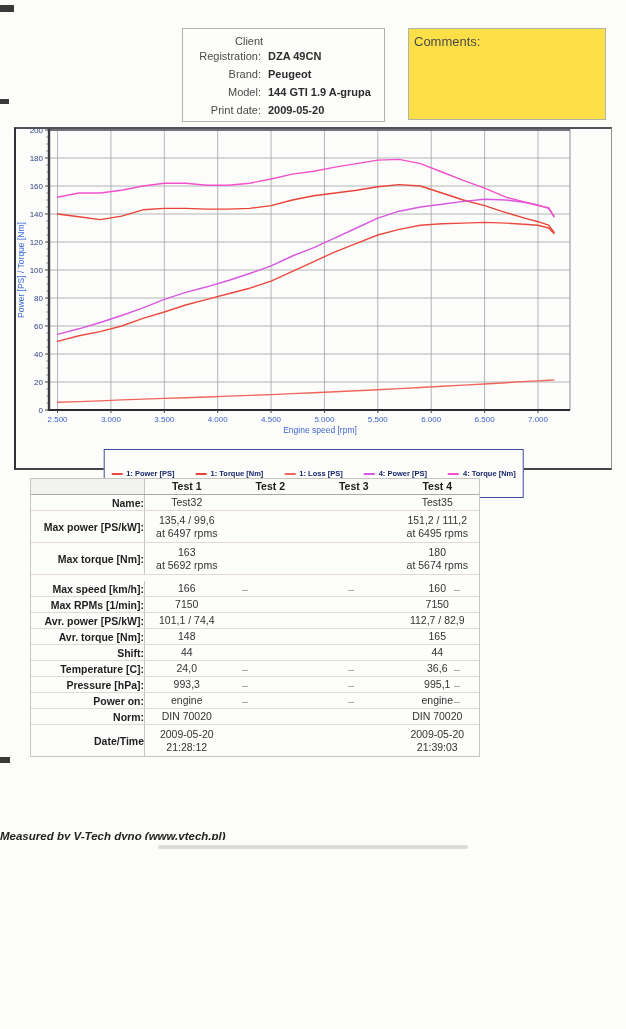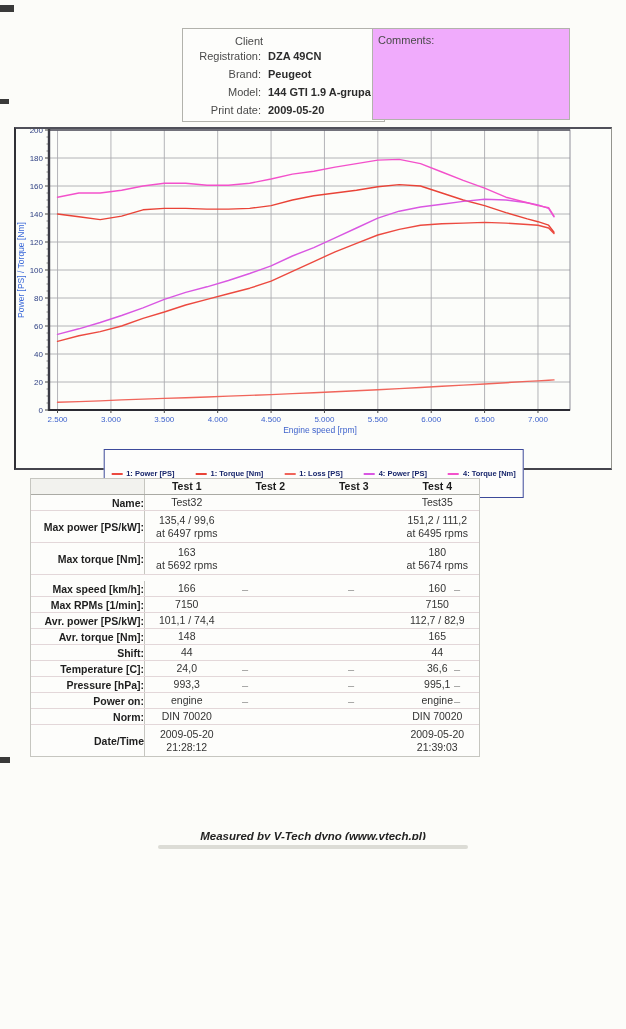--- a/index.html
+++ b/index.html
@@ -9,22 +9,22 @@
   .speck{position:absolute;background:#3a3a3a;}
   .smear{position:absolute;background:#dcdcd6;border-radius:2px;}
 
   
   .client-box{position:absolute;left:182px;top:28px;width:201px;height:92px;
               border:1px solid #b2b2ac;background:#fdfdfb;font-size:11px;color:#4a4a4a;}
   .client-title{margin:6px 0 3px 52px;}
   .c-row{display:flex;margin:0 0 5px 0;line-height:13px;}
   .c-label{width:78px;text-align:right;}
   .c-value{margin-left:7px;font-weight:bold;color:#2c2c2c;}
-  .comments-box{position:absolute;left:372px;top:28px;width:196px;height:90px;
-                border:1px solid #b2b2ac;background:#f0abfc;font-size:11px;color:#4a4a4a;}
+  .comments-box{position:absolute;left:408px;top:28px;width:196px;height:90px;
+                border:1px solid #b2b2ac;background:#fde047;font-size:13px;color:#4a4a4a;}
   .comments-title{margin:5px 0 0 5px;}
 
   
   .chart-frame{position:absolute;left:14px;top:127px;width:598px;height:343px;box-sizing:border-box;
                border:1px solid #94948e;border-left:2px solid #303036;border-top:2px solid #50505a;
                border-bottom:2px solid #44444c;background:#fcfdfa;}
   .chart-frame svg{position:absolute;left:0;top:0;}
   .ylabel{position:absolute;left:-74px;top:135px;width:160px;height:12px;text-align:center;
           font-size:8.5px;color:#3a68d8;transform:rotate(-90deg);}
   .xlabel{position:absolute;left:214px;top:296px;width:180px;text-align:center;
@@ -45,21 +45,21 @@
   .r1{height:15px;} .r2{height:31px;} .rh{height:15px;}
   .rsp{height:6px;border-bottom:none;}
   .tl{width:114px;box-sizing:border-box;text-align:left;font-weight:bold;color:#1e1e1e;
       border-right:1px solid #c6c6c0;display:flex;align-items:center;justify-content:flex-end;}
   .tc{flex:1;display:flex;flex-direction:column;align-items:center;justify-content:center;
       text-align:center;line-height:13px;}
   .bdash{position:absolute;top:50%;transform:translate(-50%,-50%);color:#8f8f8f;font-size:11px;}
   .bd1{left:214px;} .bd2{left:320px;} .bd3{left:426px;}
 
   
-  .footer{position:absolute;left:0;top:829px;width:626px;height:11px;overflow:hidden;text-align:center;}
+  .footer{position:absolute;left:0;top:829px;width:626px;height:11px;overflow:hidden;text-align:left;}
   .footer-text{font-size:11.5px;font-weight:bold;font-style:italic;color:#222;line-height:15px;}
 </style>
 </head>
 <body>
 
 <div class="page">
 
   <span class="speck" style="left:0;top:5px;width:14px;height:7px;"></span>
   <span class="speck" style="left:0;top:99px;width:9px;height:5px;"></span>
   <span class="speck" style="left:0;top:757px;width:10px;height:6px;"></span>

